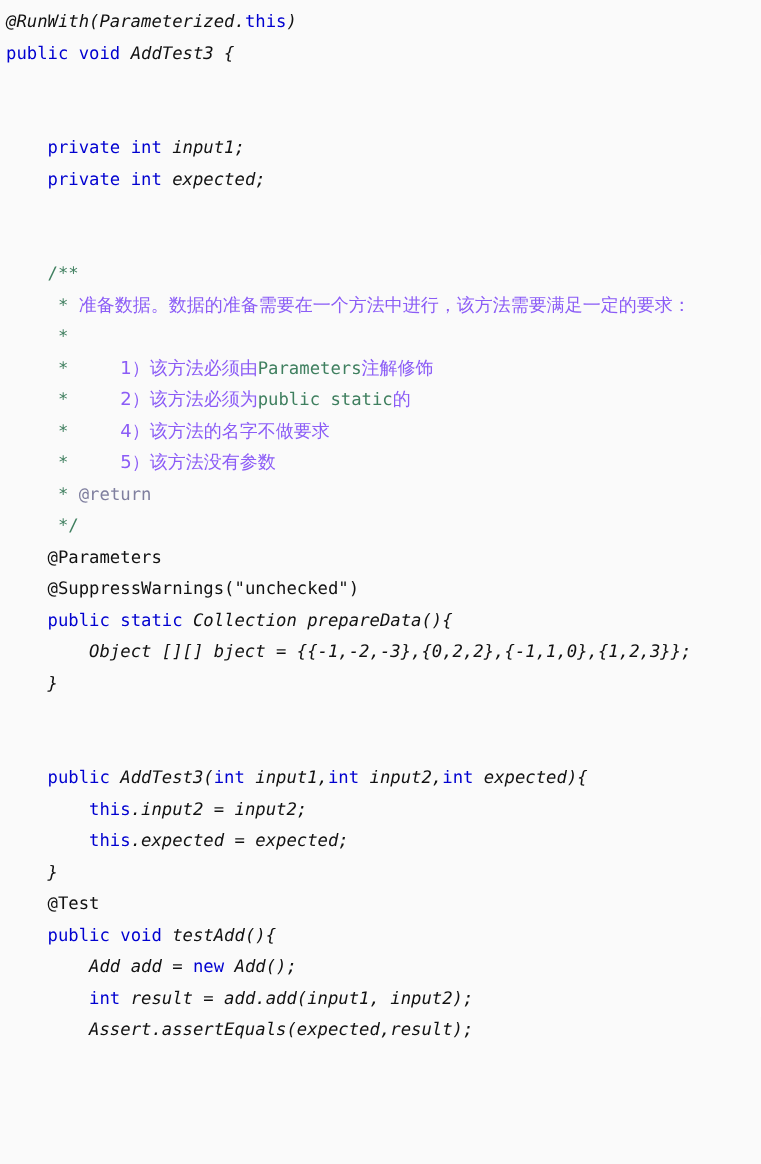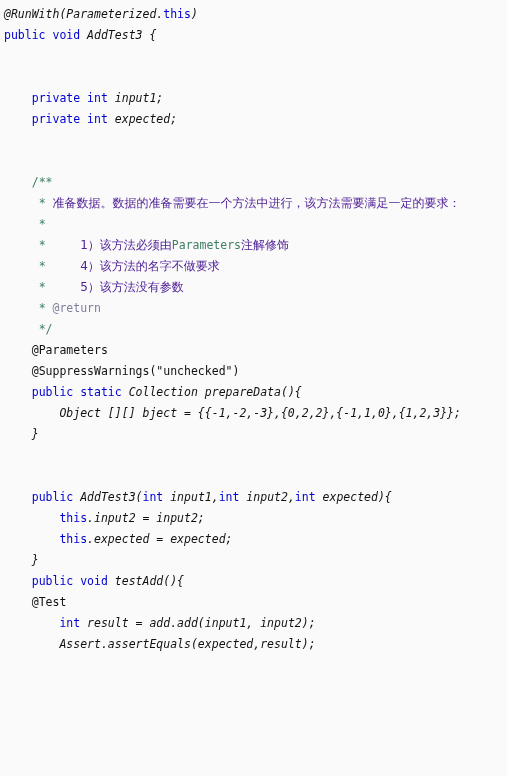--- a/index.html
+++ b/index.html
@@ -36,21 +36,21 @@
   .code-line.blank {
     height: 21px;
   }
   
   .tok-kw      { color: #0000D0; }
   .tok-plain   { color: #111111; font-style: italic; }
   .tok-comment { color: #3F7F5F; }
   .tok-doctag  { color: #7F7F9F; }
   .tok-anno    { color: #111111; text-align: center; }
   .tok-cjk {
-    color: #4c1d95;
+    color: #8b5cf6;
     font-family: "DejaVu Sans", "Liberation Sans", sans-serif;
     font-size: 12px;
   }
   .tok-cjk-mono {
     color: #3F7F5F;
     font-family: "DejaVu Sans Mono", "Liberation Mono", monospace;
     font-size: 11.5px;
   }
 </style>
 </head>
@@ -62,32 +62,34 @@
     <div class="code-line blank">&nbsp;</div>
     <div class="code-line blank">&nbsp;</div>
     <div class="code-line"><span class="tok-plain">    </span><span class="tok-kw">private int </span><span class="tok-plain">input1;</span></div>
     <div class="code-line"><span class="tok-plain">    </span><span class="tok-kw">private int </span><span class="tok-plain">expected;</span></div>
     <div class="code-line blank">&nbsp;</div>
     <div class="code-line blank">&nbsp;</div>
     <div class="code-line"><span class="tok-plain">    </span><span class="tok-comment">/**</span></div>
     <div class="code-line"><span class="tok-plain">    </span><span class="tok-comment"> * </span><span class="tok-cjk">准备数据。数据的准备需要在一个方法中进行，该方法需要满足一定的要求：</span></div>
     <div class="code-line"><span class="tok-plain">    </span><span class="tok-comment"> * </span></div>
     <div class="code-line"><span class="tok-plain">    </span><span class="tok-comment"> *     </span><span class="tok-cjk">1）该方法必须由</span><span class="tok-cjk-mono">Parameters</span><span class="tok-cjk">注解修饰</span></div>
+    <div class="code-line"><span class="tok-plain">    </span><span class="tok-comment"> *     </span><span class="tok-cjk">2）该方法必须为</span><span class="tok-cjk-mono">public static</span><span class="tok-cjk">的</span></div>
     <div class="code-line"><span class="tok-plain">    </span><span class="tok-comment"> *     </span><span class="tok-cjk">4）该方法的名字不做要求</span></div>
     <div class="code-line"><span class="tok-plain">    </span><span class="tok-comment"> *     </span><span class="tok-cjk">5）该方法没有参数</span></div>
     <div class="code-line"><span class="tok-plain">    </span><span class="tok-comment"> * </span><span class="tok-doctag">@return</span></div>
     <div class="code-line"><span class="tok-plain">    </span><span class="tok-comment"> */</span></div>
     <div class="code-line"><span class="tok-plain">    </span><span class="tok-anno">@Parameters</span></div>
     <div class="code-line"><span class="tok-plain">    </span><span class="tok-anno">@SuppressWarnings("unchecked")</span></div>
     <div class="code-line"><span class="tok-plain">    </span><span class="tok-kw">public static </span><span class="tok-plain">Collection prepareData(){</span></div>
     <div class="code-line"><span class="tok-plain">        </span><span class="tok-plain">Object [][] bject = {{-1,-2,-3},{0,2,2},{-1,1,0},{1,2,3}};</span></div>
     <div class="code-line"><span class="tok-plain">    </span><span class="tok-plain">}</span></div>
     <div class="code-line blank">&nbsp;</div>
     <div class="code-line blank">&nbsp;</div>
     <div class="code-line"><span class="tok-plain">    </span><span class="tok-kw">public </span><span class="tok-plain">AddTest3(</span><span class="tok-kw">int </span><span class="tok-plain">input1,</span><span class="tok-kw">int </span><span class="tok-plain">input2,</span><span class="tok-kw">int </span><span class="tok-plain">expected){</span></div>
     <div class="code-line"><span class="tok-plain">        </span><span class="tok-kw">this</span><span class="tok-plain">.input2 = input2;</span></div>
     <div class="code-line"><span class="tok-plain">        </span><span class="tok-kw">this</span><span class="tok-plain">.expected = expected;</span></div>
     <div class="code-line"><span class="tok-plain">    </span><span class="tok-plain">}</span></div>
+    <div class="code-line"><span class="tok-plain">    </span><span class="tok-anno">@Test</span></div>
     <div class="code-line"><span class="tok-plain">    </span><span class="tok-kw">public void </span><span class="tok-plain">testAdd(){</span></div>
-    <div class="code-line"><span class="tok-plain">    </span><span class="tok-anno">@Test</span></div>
+    <div class="code-line"><span class="tok-plain">        </span><span class="tok-plain">Add add = </span><span class="tok-kw">new </span><span class="tok-plain">Add();</span></div>
     <div class="code-line"><span class="tok-plain">        </span><span class="tok-kw">int </span><span class="tok-plain">result = add.add(input1, input2);</span></div>
     <div class="code-line"><span class="tok-plain">        </span><span class="tok-plain">Assert.assertEquals(expected,result);</span></div>
   </div>
 
 </body></html>

